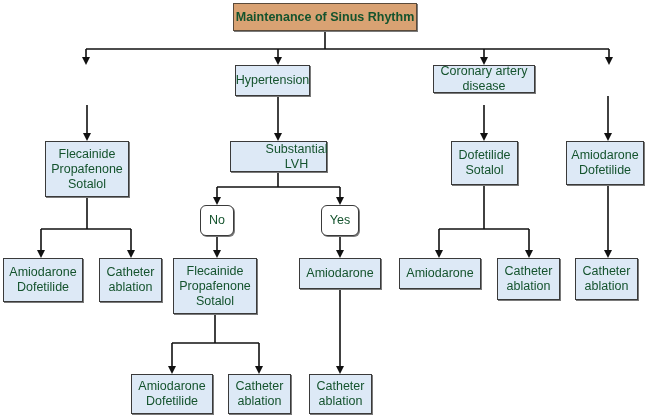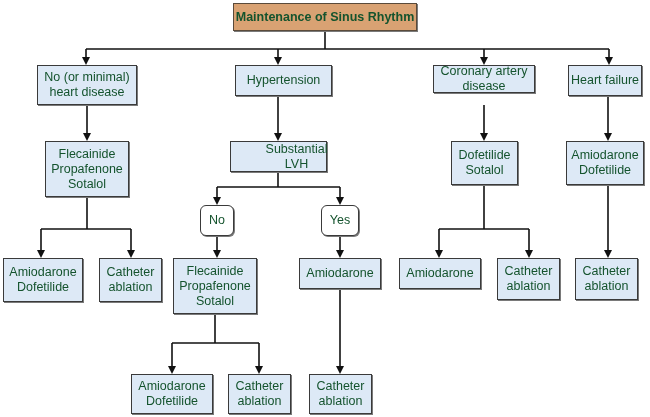--- a/index.html
+++ b/index.html
@@ -67,26 +67,23 @@
       <line x1="529" y1="229" x2="529" y2="252"></line>
       <polygon points="525,250 533,250 529,258"></polygon>
       <line x1="608" y1="96" x2="608" y2="135"></line>
       <polygon points="604,133 612,133 608,141"></polygon>
       <line x1="608" y1="185" x2="608" y2="252"></line>
       <polygon points="604,250 612,250 608,258"></polygon>
     </svg>
 
   <div class="node root" style="left:233px;top:3px;width:184px;height:28px;">Maintenance of Sinus Rhythm</div>
 
-  <div class="node" style="left:37px;top:65px;width:100px;height:40px;">No (or minimal)
-heart disease</div>
-  <div class="node" style="left:235px;top:65px;width:97px;height:31px;">Hypertension</div>
+  <div class="node" style="left:235px;top:65px;width:75px;height:31px;">Hypertension</div>
   <div class="node" style="left:433px;top:65px;width:102px;height:28px;">Coronary artery
 disease</div>
-  <div class="node" style="left:568px;top:65px;width:74px;height:31px;">Heart failure</div>
 
   <div class="node" style="left:45px;top:141px;width:84px;height:56px;">Flecainide
 Propafenone
 Sotalol</div>
   <div class="node" style="left:3px;top:258px;width:80px;height:44px;">Amiodarone
 Dofetilide</div>
   <div class="node" style="left:99px;top:258px;width:63px;height:44px;">Catheter
 ablation</div>
 
   <div class="node" style="left:230px;top:141px;width:97px;height:31px;padding-left:36px;">Substantial LVH</div>

